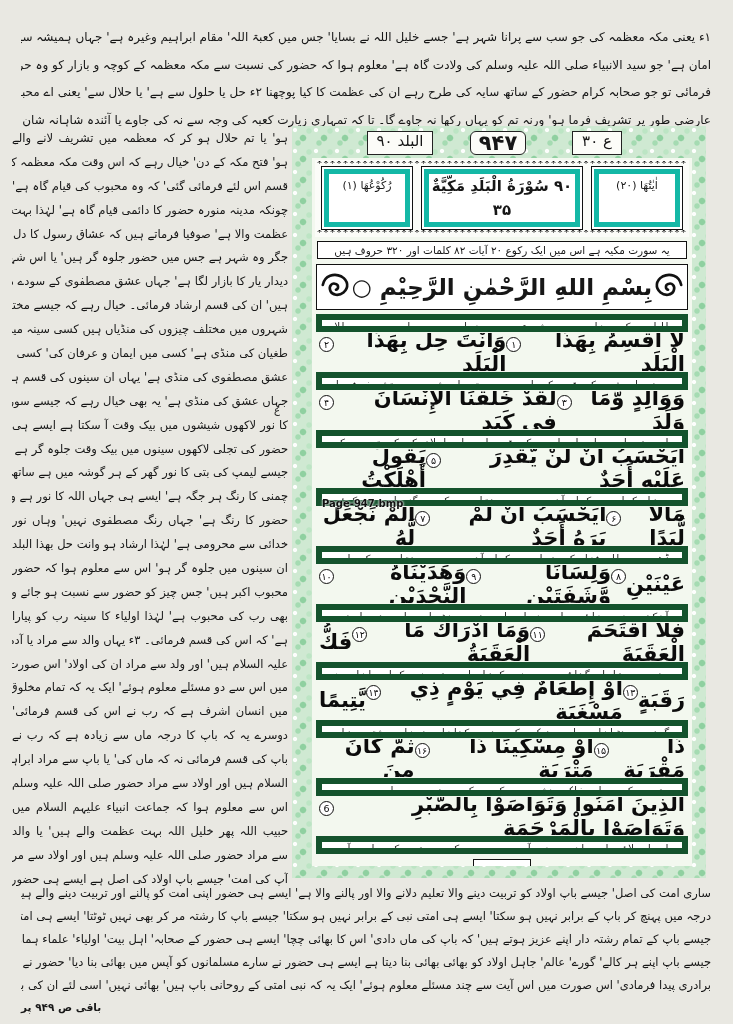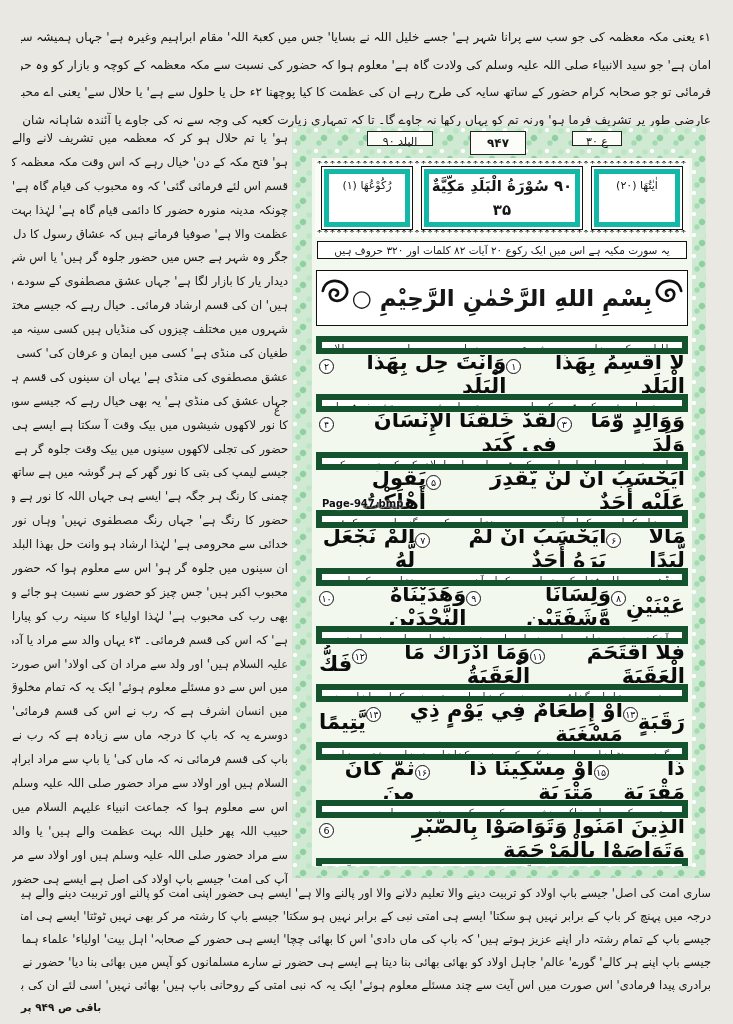--- a/index.html
+++ b/index.html
@@ -44,25 +44,25 @@
       radial-gradient(circle at 11px 12px, #8fd0a0 2.6px, transparent 3.8px),
       radial-gradient(circle at 17px 5px, #bce5c4 2.2px, transparent 3.2px),
       radial-gradient(circle at 6px 17px, #a5dbb2 2.2px, transparent 3.2px);
     background-size:21px 21px;
     padding:4px 14px 12px 20px;
     display:flex; flex-direction:column;
   }
   .header-row { position:relative; height:26px; flex:0 0 auto; }
   .hdr-box {
     position:absolute; top:1px; background:#fcfcf8; border:1px solid #222;
-    height:15px; line-height:19px; text-align:center; font-size:11px; direction:rtl;
+    height:24px; line-height:19px; text-align:center; font-size:15px; direction:rtl;
   }
   .hdr-surah  { left:55px;  width:66px; }
   .hdr-page   { left:158px; width:56px; height:24px; line-height:22px;
-                font-size:12px; font-weight:bold; }
+                font-size:21px; font-weight:bold;border-radius:6px; }
   .hdr-para   { left:260px; width:50px; }
 
   .box-inner {
     flex:1 1 auto; background:#f3f8ef; margin-top:2px;
     padding:2px 3px; display:flex; flex-direction:column; overflow:hidden;
   }
 
   
   .star-frame { position:relative; background:#fbfcf8; padding:7px 6px 8px; flex:0 0 auto; }
   .star-frame::before, .star-frame::after {
@@ -81,21 +81,21 @@
   .title-side { flex:0 0 86px; font-size:11px; line-height:24px; }
   .title-center { flex:1 1 auto; font-size:15px; font-weight:bold; line-height:24px; }
 
   .info-line {
     margin:4px 2px 2px; background:#fff; border:1px solid #111;
     font-size:10.5px; height:18px; line-height:16px; text-align:center;
     direction:rtl; overflow:hidden; flex:0 0 auto;
   }
 
   .bismillah-box {
-    margin:9px 1px; background:#fff; border:1.5px solid #111; height:56px;
+    margin:3px 1px; background:#fff; border:1.5px solid #111; height:46px;
     display:flex; align-items:center; justify-content:center; position:relative;
     flex:0 0 auto;
   }
   .bismillah-text { font-size:23px; font-weight:bold; direction:rtl; line-height:40px; }
   .orn { position:absolute; top:5px; }
   .orn-right { right:2px; }
   .orn-left  { left:2px; transform:scaleX(-1); }
 
   
   .rows { display:flex; flex-direction:column; flex:1 1 auto; }

